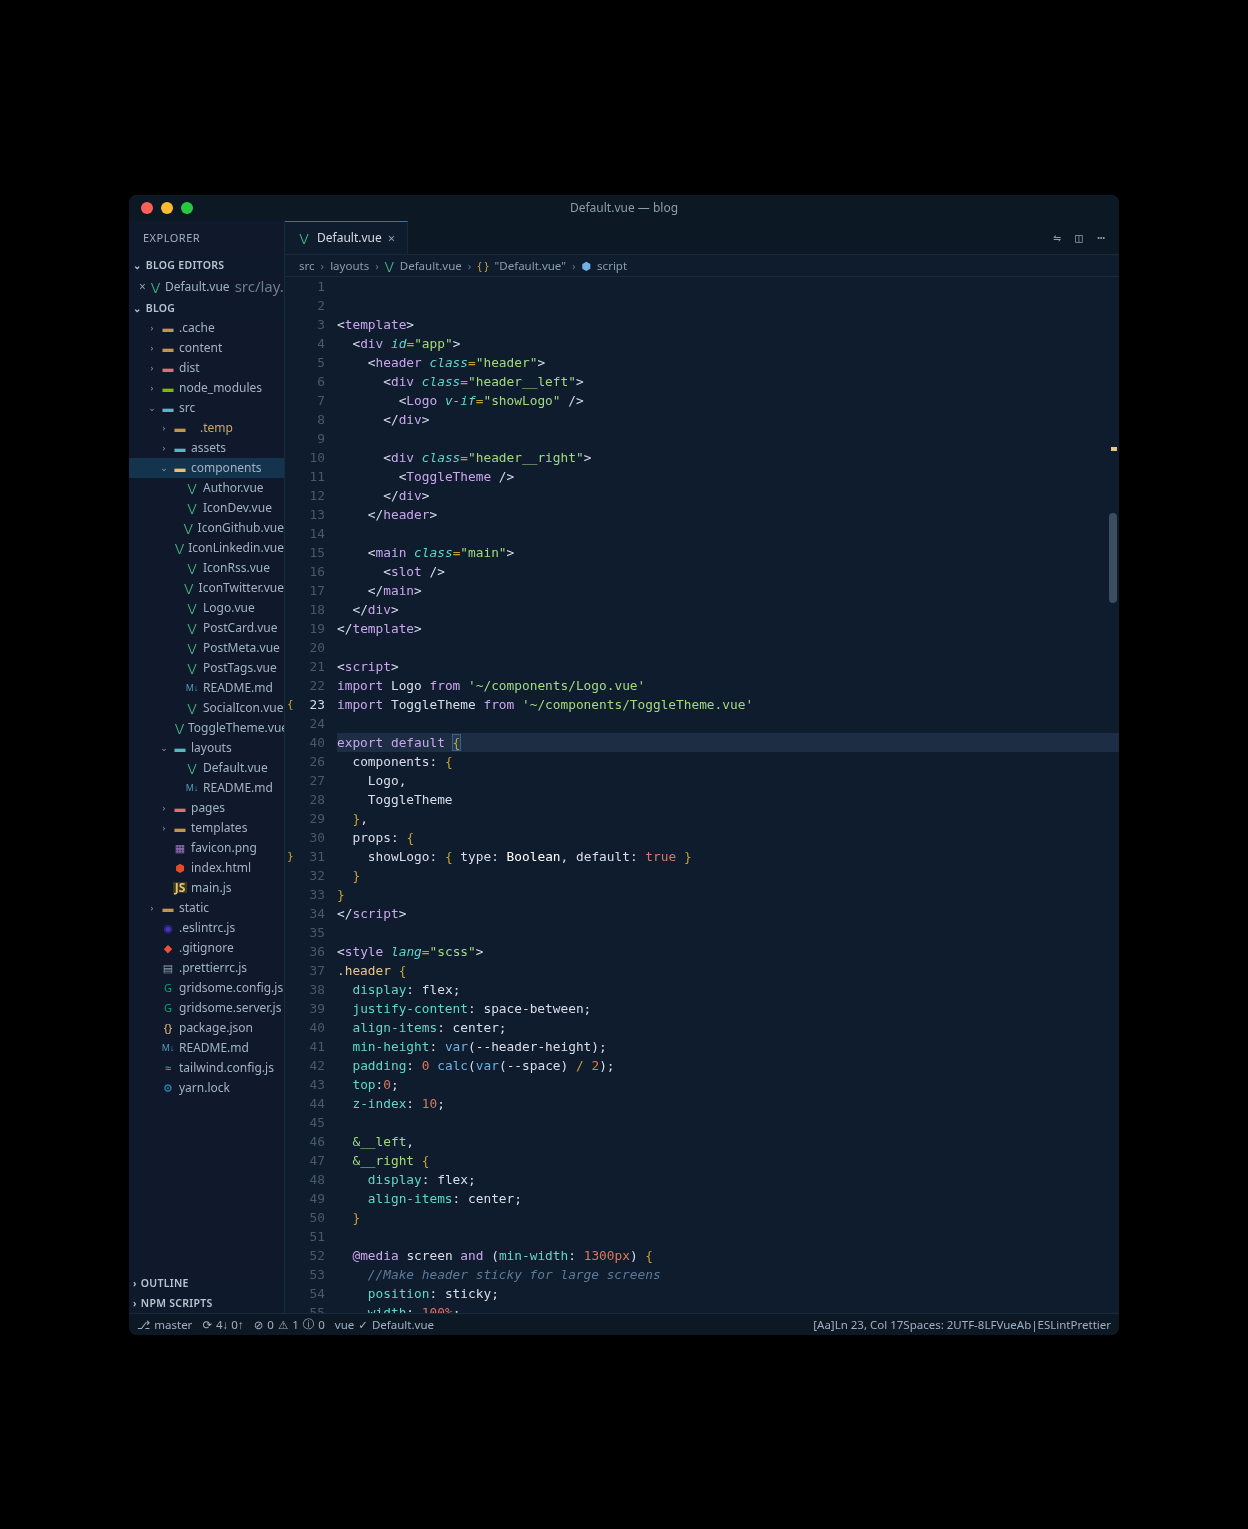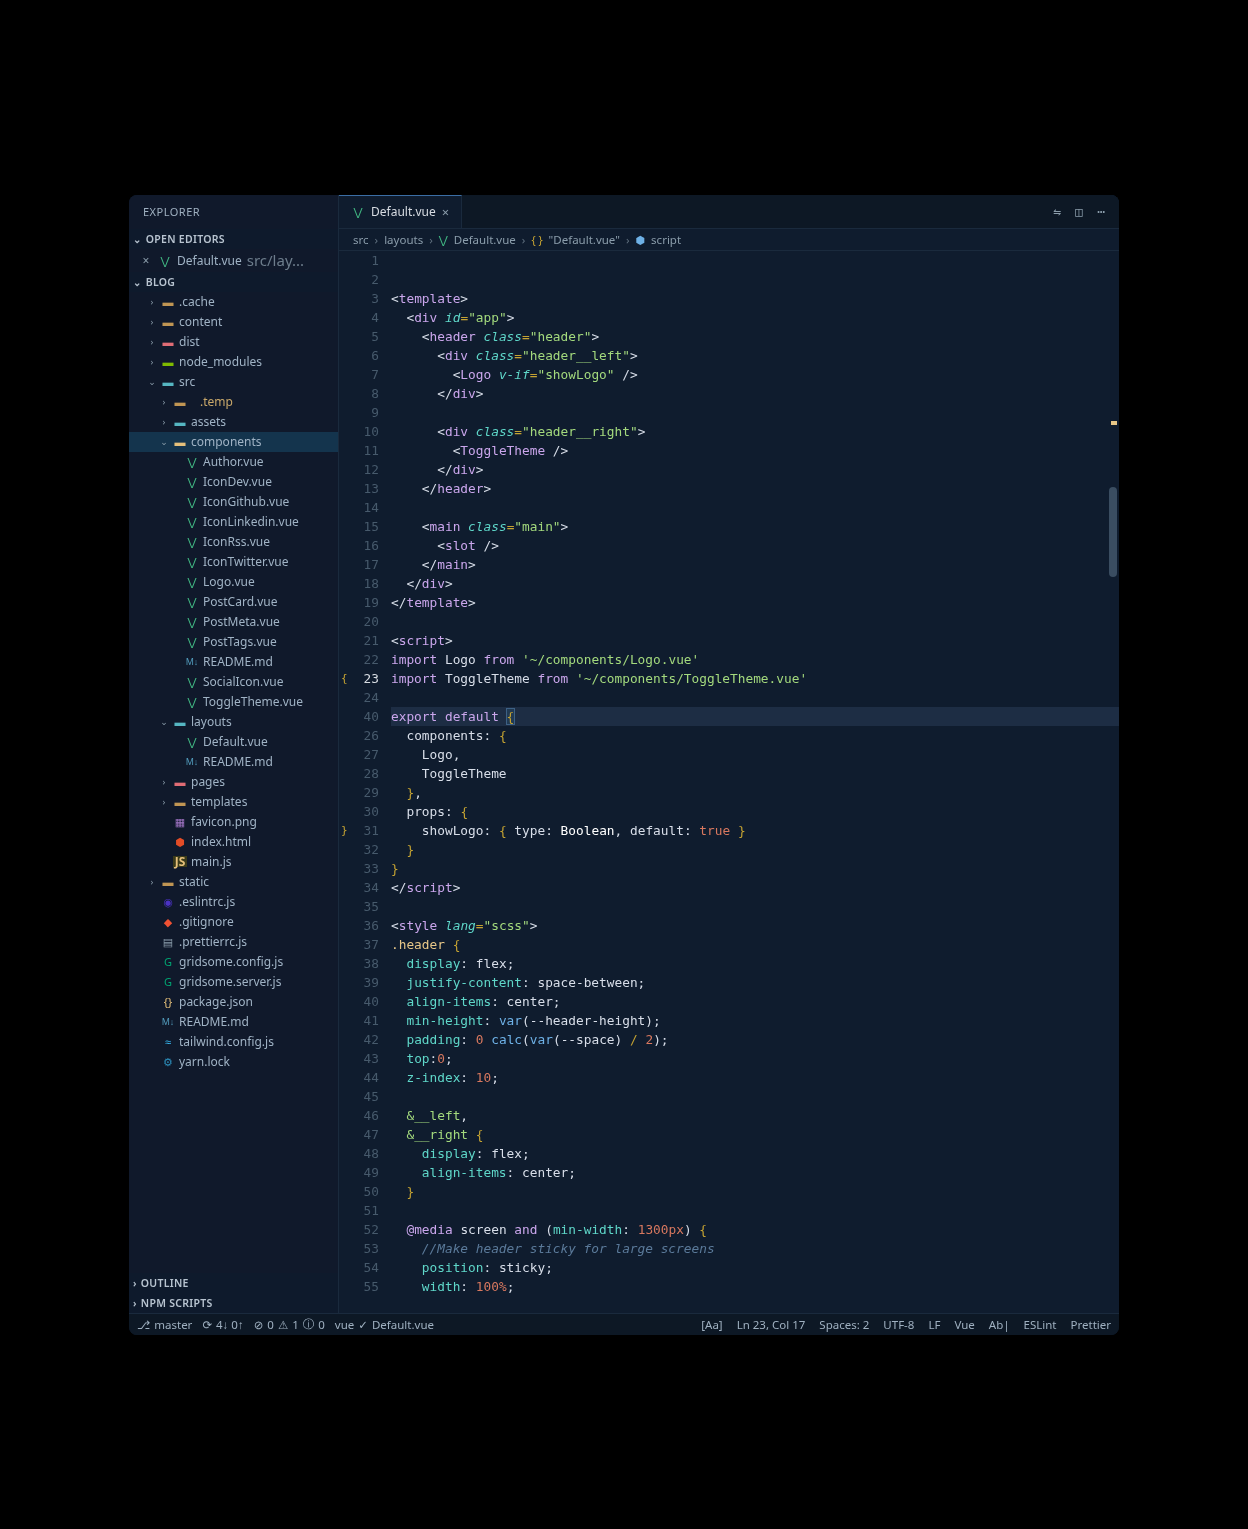--- a/index.html
+++ b/index.html
@@ -38,21 +38,21 @@
 .tl.min { background: #febc2e; }
 .tl.max { background: #28c840; }
 .title-text {
   position: absolute; left: 0; right: 0;
   text-align: center; font-size: 12px;
   color: #8b9dab;
   font-family: -apple-system, system-ui, sans-serif;
 }
 .body-area { flex: 1; display: flex; overflow: hidden; }
 .sidebar {
-  width: 210px;
+  width: 156px;
   background: #10192b;
   display: flex;
   flex-direction: column;
   font-family: -apple-system, system-ui, sans-serif;
   font-size: 12px;
   color: #a0b3c5;
   border-right: 1px solid #1a2a3d;
   overflow: hidden;
 }
 .explorer-header {
@@ -170,36 +170,44 @@
 .ov-mark { position:absolute; right:2px; width:6px; height:4px; }
 .statusbar {
   height: 22px; background:#0d1825;
   display:flex; align-items:center;
   font-family: -apple-system, system-ui, sans-serif;
   font-size: 11.5px; color:#9fb0c0;
   padding: 0 8px; gap: 10px;
   border-top: 1px solid #1a2a3d;
 }
 .statusbar .grp { display:flex; align-items:center; gap:4px; }
-.statusbar .right { margin-left:auto; display:flex; gap:14px; }
+.statusbar .right { margin-left:auto; display:flex; }
 </style>
 </head>
 <body>
 
 <div class="window">
 
+  <div class="titlebar">
+    <div class="traffic-lights">
+      <div class="tl close"></div>
+      <div class="tl min"></div>
+      <div class="tl max"></div>
+    </div>
+    <div class="title-text">Default.vue — blog</div>
+  </div>
 
   <div class="body-area">
 
     <div class="sidebar">
       <div class="explorer-header">EXPLORER</div>
 
       <div class="section-title">
         <span class="chev">⌄</span>
-        <span>OPEN EDITORS</span>
+        <span>BLOG EDITORS</span>
       </div>
       <div class="open-editors-item">
         <span class="close-x">×</span>
         <span class="file-icon vue-icon">⋁</span>
         <span>Default.vue</span>
         <span class="dim-text">src/lay...</span>
       </div>
 
       <div class="section-title">
         <span class="chev">⌄</span>

